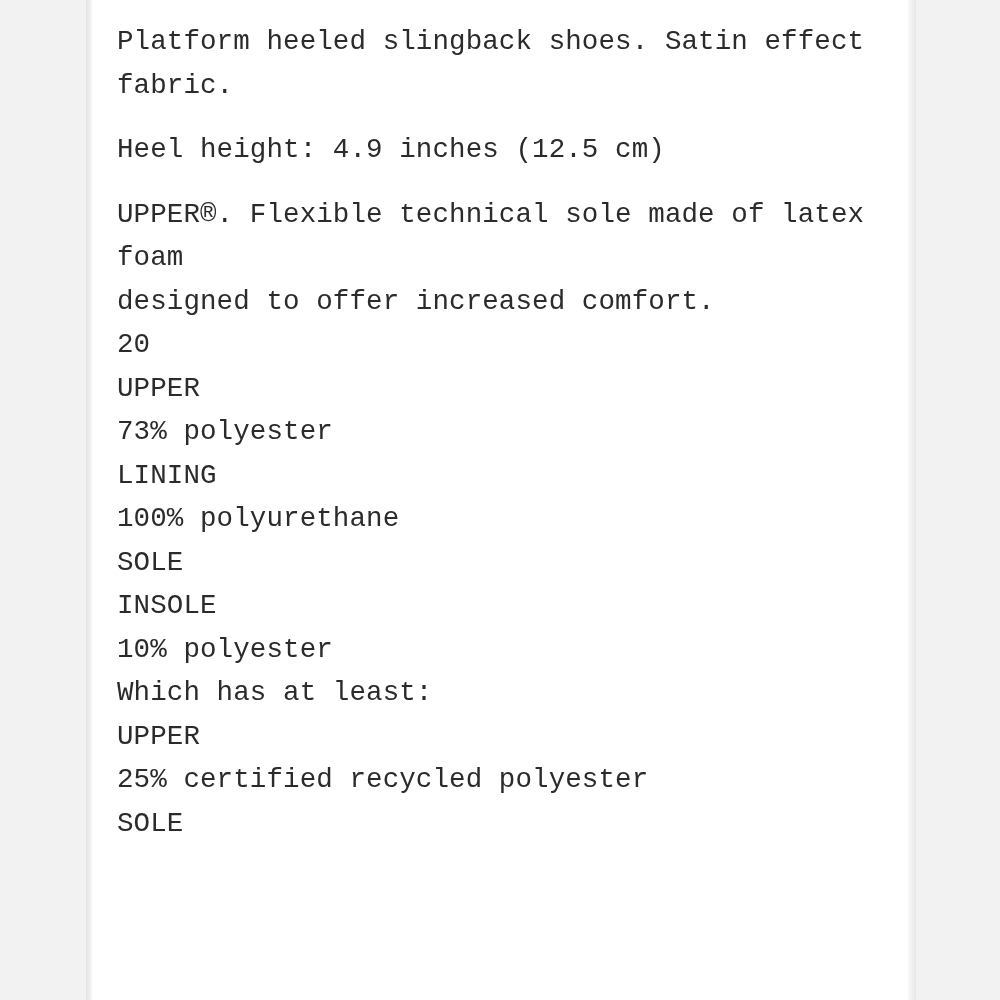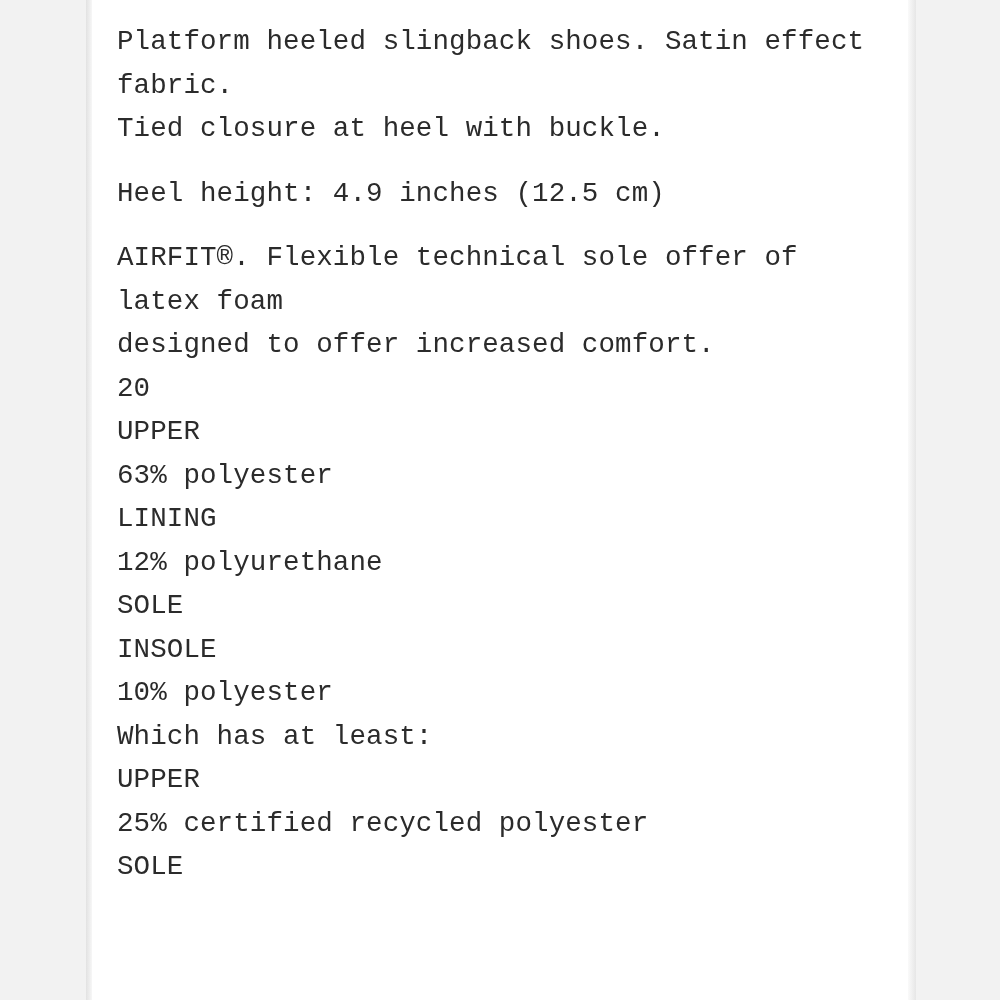--- a/index.html
+++ b/index.html
@@ -81,35 +81,34 @@
 <div class="page">
 
   <div class="edge-left"></div>
   <div class="edge-right"></div>
 
   <div class="content-card">
     <div class="desc">
 
       <p class="para">
         <span class="line">Platform heeled slingback shoes. Satin effect fabric.</span>
-        <span class="line">Tied closure at heel with buckle.</span>
       </p>
 
       <p class="para">
         <span class="line">Heel height: 4.9 inches (12.5 cm)</span>
       </p>
 
       <p class="para">
-        <span class="line">AIRFIT®. Flexible technical sole offer of latex foam</span>
+        <span class="line">UPPER®. Flexible technical sole made of latex foam</span>
         <span class="line">designed to offer increased comfort.</span>
         <span class="line">20</span>
         <span class="line">UPPER</span>
-        <span class="line">63% polyester</span>
+        <span class="line">73% polyester</span>
         <span class="line">LINING</span>
-        <span class="line">12% polyurethane</span>
+        <span class="line">100% polyurethane</span>
         <span class="line">SOLE</span>
         <span class="line">INSOLE</span>
         <span class="line">10% polyester</span>
         <span class="line">Which has at least:</span>
         <span class="line">UPPER</span>
         <span class="line">25% certified recycled polyester</span>
         <span class="line">SOLE</span>
       </p>
 
     </div>

